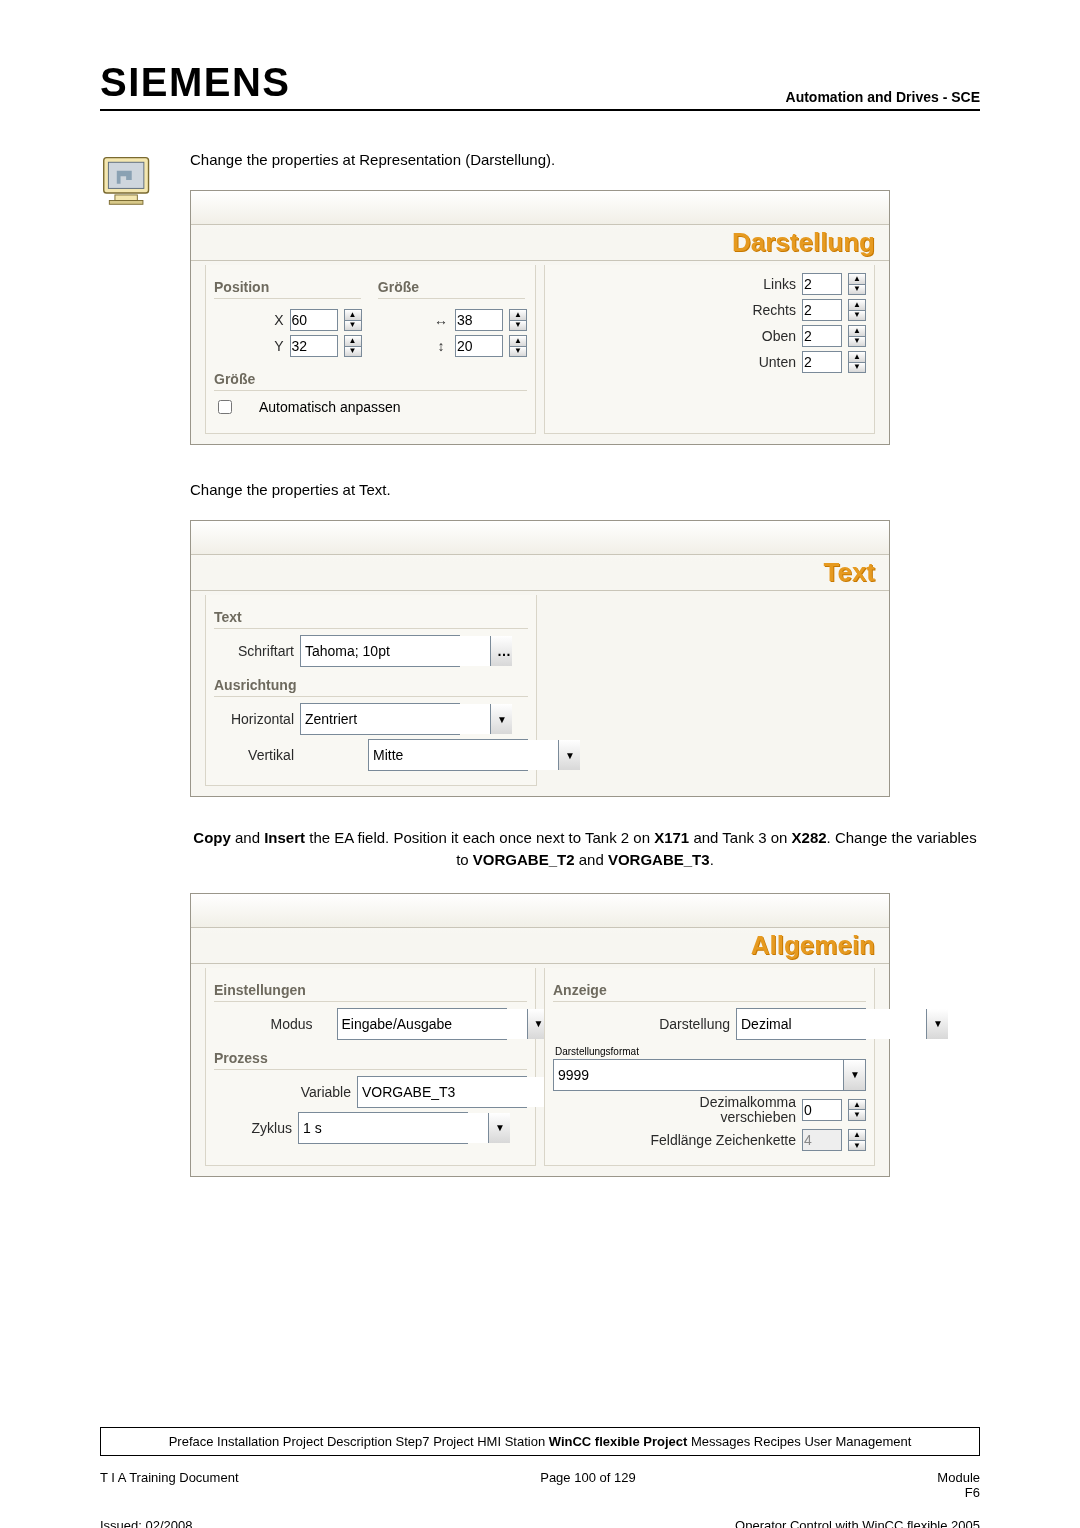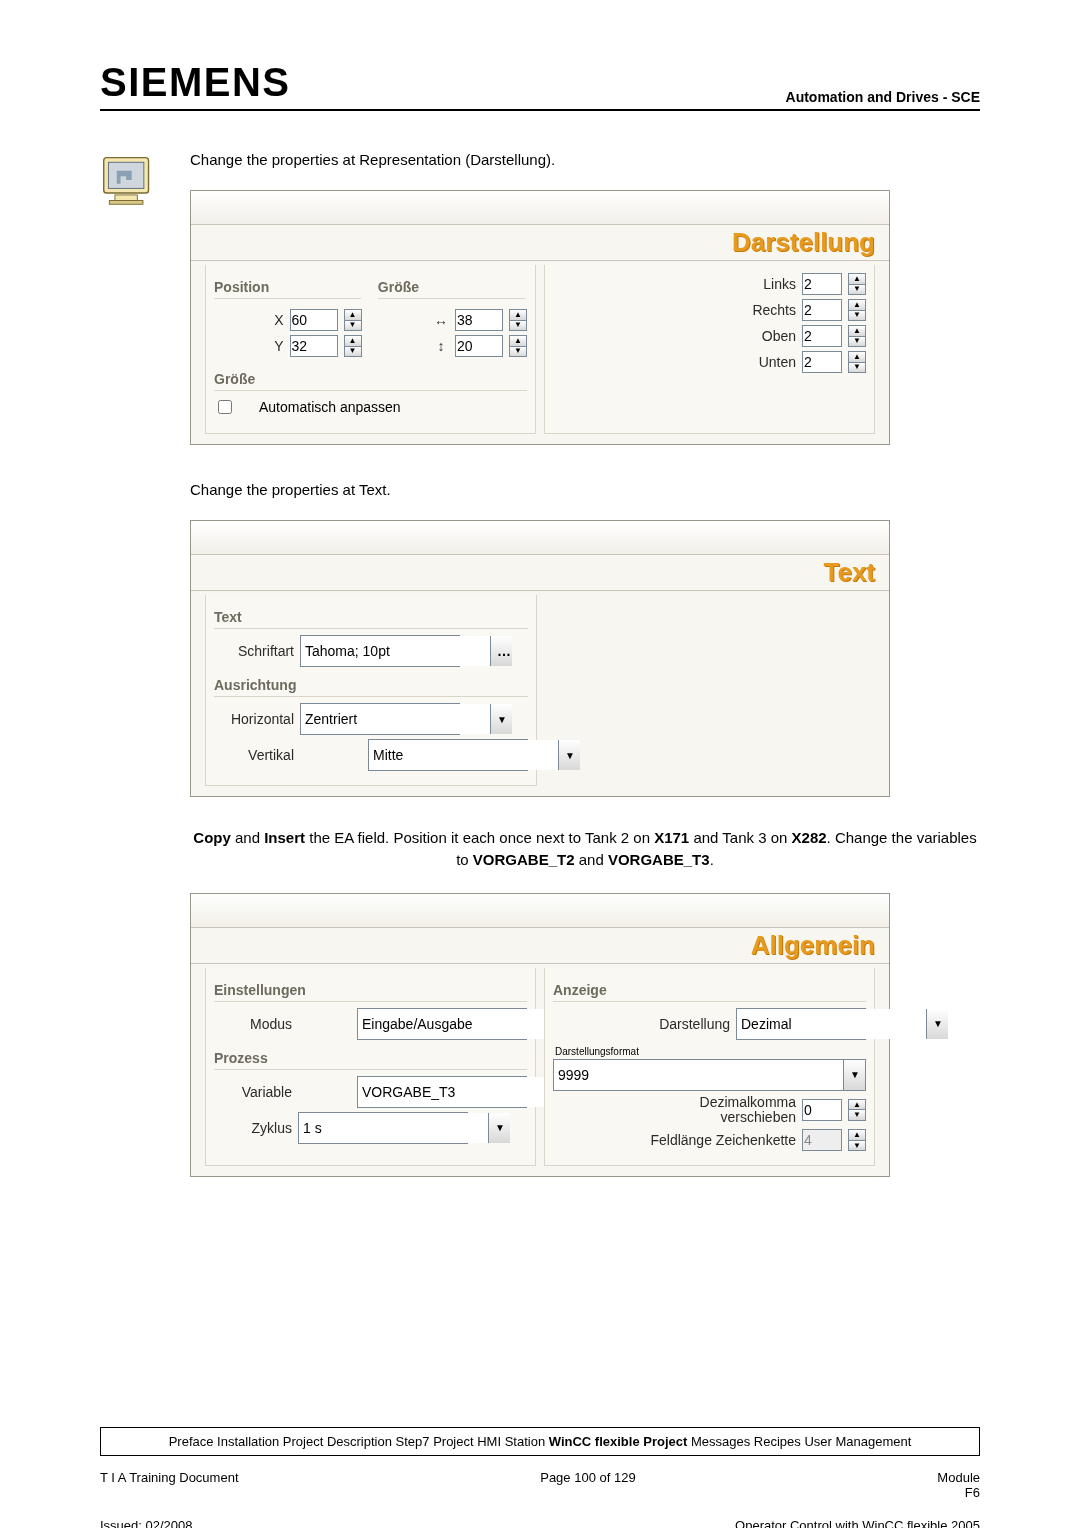--- a/index.html
+++ b/index.html
@@ -301,29 +301,29 @@
     <p class="para" style="margin-top:15px; line-height:1.45;text-align:center;">
       <b>Copy</b><span> and </span><b>Insert</b><span> the EA field. Position it each once next to Tank 2 on </span><b>X171</b><span> and Tank 3 on </span><b>X282</b><span>. Change the variables to </span><b>VORGABE_T2</b><span> and </span><b>VORGABE_T3</b><span>.</span>
     </p>
 
     <div class="panel">
       <div class="panel-head"></div>
       <div class="panel-title">Allgemein</div>
       <div class="panel-body">
         <div class="col">
           <div class="grouplabel">Einstellungen</div>
-          <div class="fld" style="justify-content:space-between;gap:24px;">
+          <div class="fld" style="justify-content:center;gap:24px;">
             <span class="lab" style="min-width:78px; text-align:right;">Modus</span>
             <div class="combo" style="width:170px;">
               <input value="Eingabe/Ausgabe" style="">
               <button class="btn">▼</button>
             </div>
           </div>
           <div class="grouplabel">Prozess</div>
-          <div class="fld" style="justify-content:space-between;">
+          <div class="fld" style="justify-content:flex-end;">
             <span class="lab" style="min-width:78px; text-align:right;">Variable</span>
             <div class="combo" style="width:170px;">
               <input value="VORGABE_T3" style="">
               <button class="btn">▼</button>
             </div>
           </div>
           <div class="fld" style="justify-content:flex-start;">
             <span class="lab" style="min-width:78px; text-align:right;">Zyklus</span>
             <div class="combo" style="width:170px;">
               <input value="1 s" style="">

